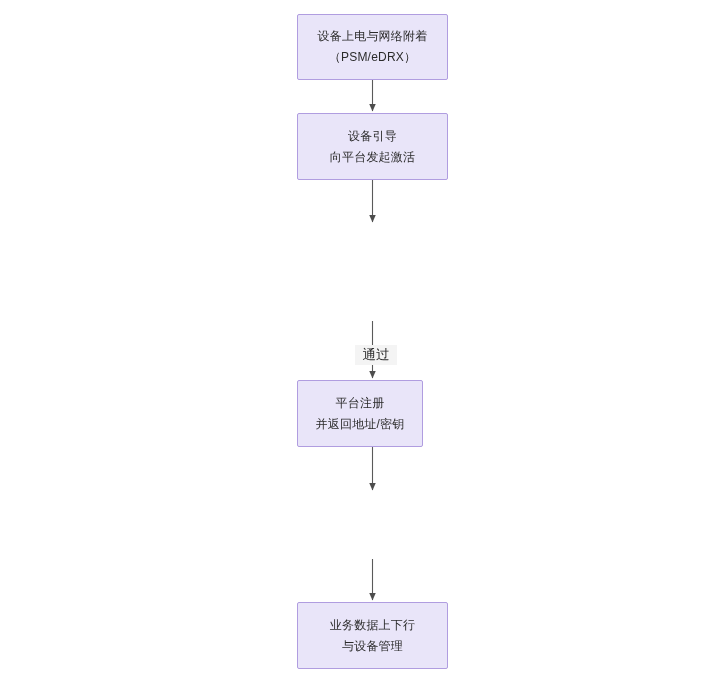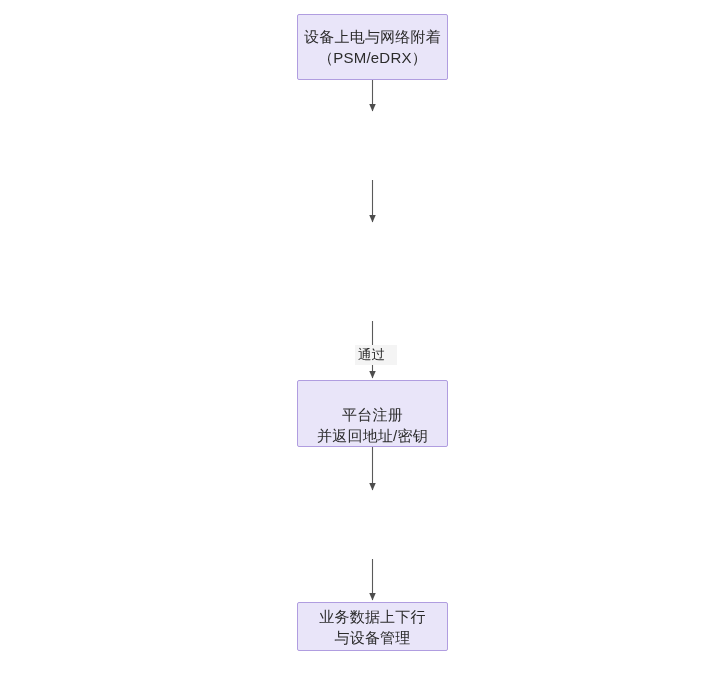--- a/index.html
+++ b/index.html
@@ -36,21 +36,21 @@
     align-items: center;
     justify-content: center;
     text-align: center;
   }
   .node-process {
     background: #e9e5f9;
     border: 1.6px solid #b09de0;
     border-radius: 2px;
   }
   .node-label {
-    font-size: 15px;
+    font-size: 12px;
     line-height: 21px;
     color: #2b2b2b;
     letter-spacing: 0.2px;
     white-space: pre-line;
     padding: 0 6px;
   }
   .node-decision {
     background: transparent;
     border: none;
   }
@@ -66,20 +66,21 @@
     z-index: 2;
   }
   .edge-label {
     position: absolute;
     background: #f4f4f4;
     color: #2b2b2b;
     font-size: 13.5px;
     line-height: 18px;
     padding: 1px 3px;
     white-space: nowrap;
+    text-align: center;
   }
 </style>
 </head>
 <body>
 
 <div id="flow-canvas">
 
   <svg class="edge-layer" viewBox="0 0 726 700" width="726" height="700" xmlns="http://www.w3.org/2000/svg">
     <defs>
       <marker id="arrowhead" markerWidth="9" markerHeight="9" refX="7.4" refY="3.4" orient="auto" markerUnits="userSpaceOnUse">
@@ -96,30 +97,34 @@
     <line x1="372.5" y1="447" x2="372.5" y2="490" stroke="#5a5a5a" stroke-width="1.1" marker-end="url(#arrowhead)"></line>
 
     <line x1="372.5" y1="559" x2="372.5" y2="600" stroke="#5a5a5a" stroke-width="1.1" marker-end="url(#arrowhead)"></line>
   </svg>
 
   <div class="node node-process" style="left:297px; top:14px; width:151px; height:66px;">
     <div class="node-label">设备上电与网络附着
 （PSM/eDRX）</div>
   </div>
 
+  <div class="node node-process" style="left:297px; top:113px; width:151px; height:67px;">
+    <div class="node-label">设备引导
+向平台发起激活</div>
+  </div>
 
 
   <div class="edge-label" style="left:355px; top:345px; width:36px;">
     <span>通过</span>
   </div>
 
-  <div class="node node-process" style="left:297px; top:380px; width:151px; height:67px;align-items:flex-end;">
+  <div class="node node-process" style="left:297px; top:380px; width:126px; height:67px;">
     <div class="node-label">平台注册
 并返回地址/密钥</div>
   </div>
 
 
-  <div class="node node-process" style="left:297px; top:602px; width:151px; height:49px;">
+  <div class="node node-process" style="left:297px; top:602px; width:151px; height:67px;">
     <div class="node-label">业务数据上下行
 与设备管理</div>
   </div>
 
 </div>
 
 </body></html>

